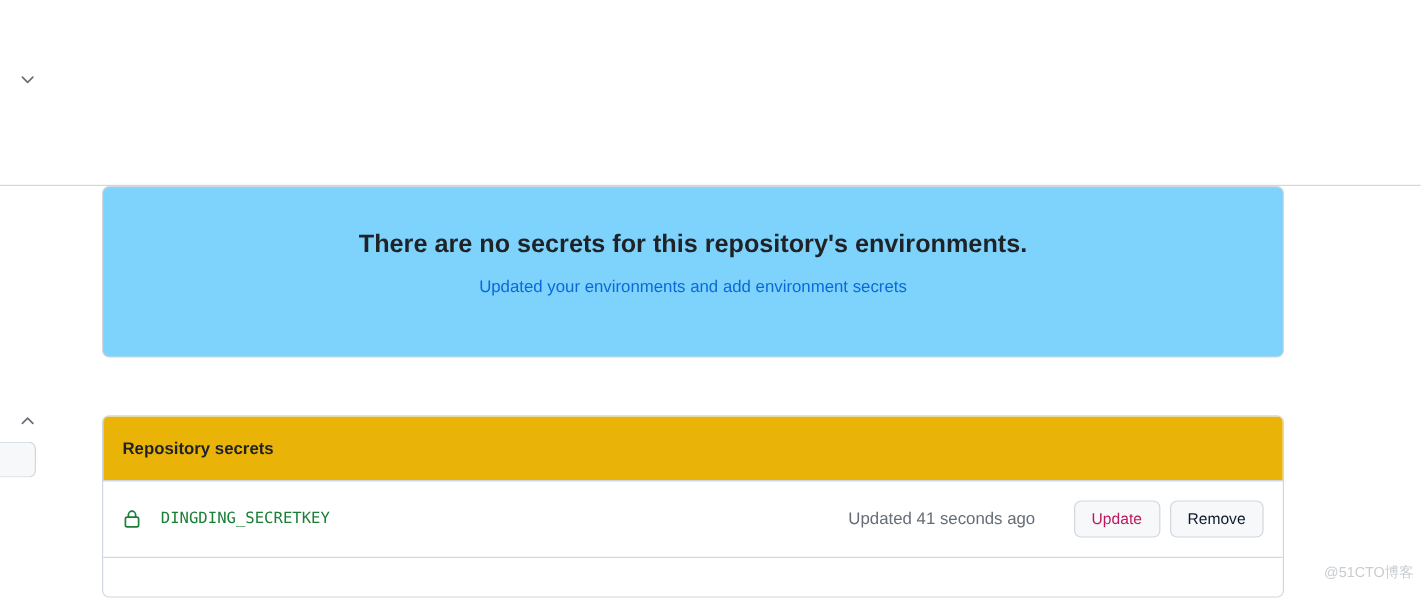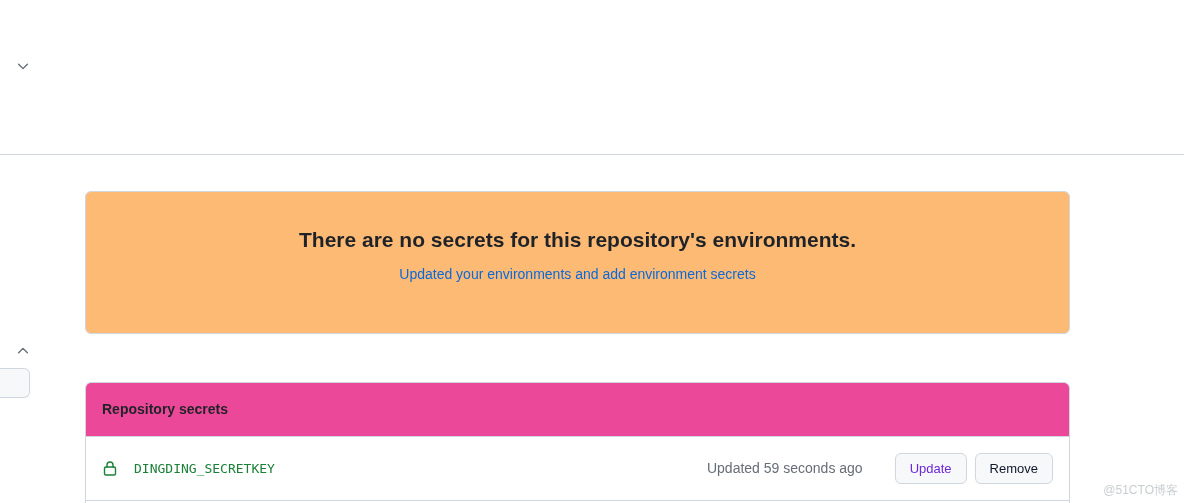--- a/index.html
+++ b/index.html
@@ -17,25 +17,24 @@
     position: relative;
     overflow: hidden;
   }
   .main {
     margin-left: 85px;
     width: 985px;
   }
   .panel {
     border: 1px solid #d0d7de;
     border-radius: 6px;
-    background: #fdba74;
+    background: #7dd3fc;
     padding: 16px 24px 48px 24px;
     text-align: center;
     margin-bottom: 48px;
-    margin-top: 36px;
   }
   .panel h2 {
     margin: 16px 0 8px 0;
     font-size: 21px;
     font-weight: 600;
     color: #1f2328;
   }
   .panel p {
     margin: 6px auto 16px auto;
     color: #656d76;
@@ -46,21 +45,21 @@
     color: #0969da;
     text-decoration: none;
     font-size: 14px;
   }
   .box {
     border: 1px solid #d0d7de;
     border-radius: 6px;
     overflow: hidden;
   }
   .box-header {
-    background: #ec4899;
+    background: #eab308;
     padding: 16px 16px;
     font-weight: 600;
     font-size: 14px;
     border-bottom: 1px solid #d0d7de;
   }
   .row {
     display: flex;
     align-items: center;
     padding: 16px 16px;
     border-bottom: 1px solid #d0d7de;
@@ -86,38 +85,38 @@
     white-space: nowrap;
   }
   .btn {
     display: inline-block;
     padding: 5px 14px;
     font-size: 13px;
     font-weight: 500;
     border: 1px solid #d0d7de;
     border-radius: 6px;
     background: #f6f8fa;
-    color: #6d28d9;
+    color: #be185d;
     cursor: pointer;
     margin-left: 8px;
     white-space: nowrap;
   }
   .btn-danger { color: #0f172a; }
   .sidebar-top { top: 50px; border-bottom: 1px solid #d0d7de; height: 155px; }
   .chev {
     position: absolute;
     left: 16px;
   }
   .chev-down { top: 58px; }
   .chev-up { top: 343px; }
   .sidebar-bot { top: 368px; left:0; position:absolute; width:30px; height:30px; border:1px solid #d0d7de; border-left:none; border-radius:0 6px 6px 0; background:#f6f8fa;}
   .watermark {
     position: absolute;
     right: 6px;
-    bottom: 4px;
+    bottom: 17px;
     color: #c9cdd1;
     font-size: 12px;
   }
 </style>
 </head>
 <body>
 
 <div class="page">
 
   <span class="chev chev-down">
@@ -146,21 +145,21 @@
 
       <div class="row">
         <span class="lock">
           <svg viewBox="0 0 16 16" width="16" height="18" fill="none">
               <rect x="2.5" y="7" width="11" height="8" rx="1.5" stroke="#1a7f37" stroke-width="1.4"></rect>
               <path d="M5 7V5a3 3 0 016 0v2" stroke="#1a7f37" stroke-width="1.4" stroke-linecap="round"></path>
             </svg>
         </span>
         <span class="secret-name">DINGDING_SECRETKEY</span>
         <span class="spacer"></span>
-        <span class="updated">Updated 59 seconds ago</span>
+        <span class="updated">Updated 41 seconds ago</span>
         <span class="btn">Update</span>
         <span class="btn btn-danger">Remove</span>
       </div>
 
       <div class="row">
 
         <span class="spacer"></span>
 
       </div>
 

